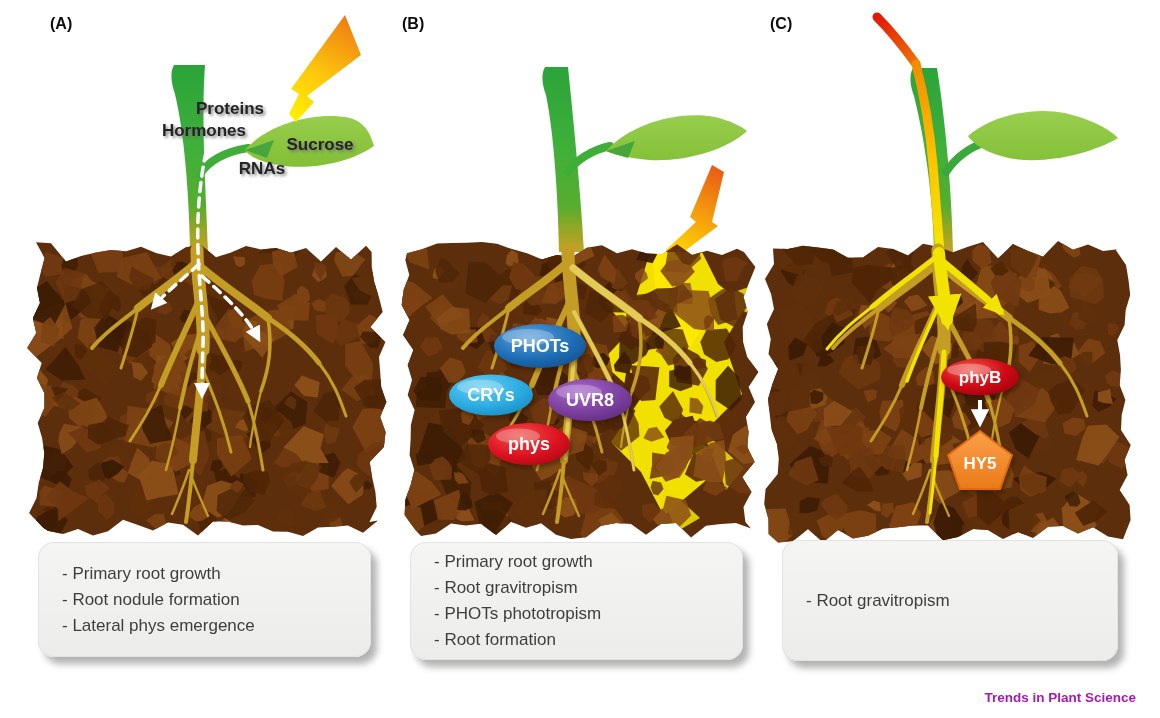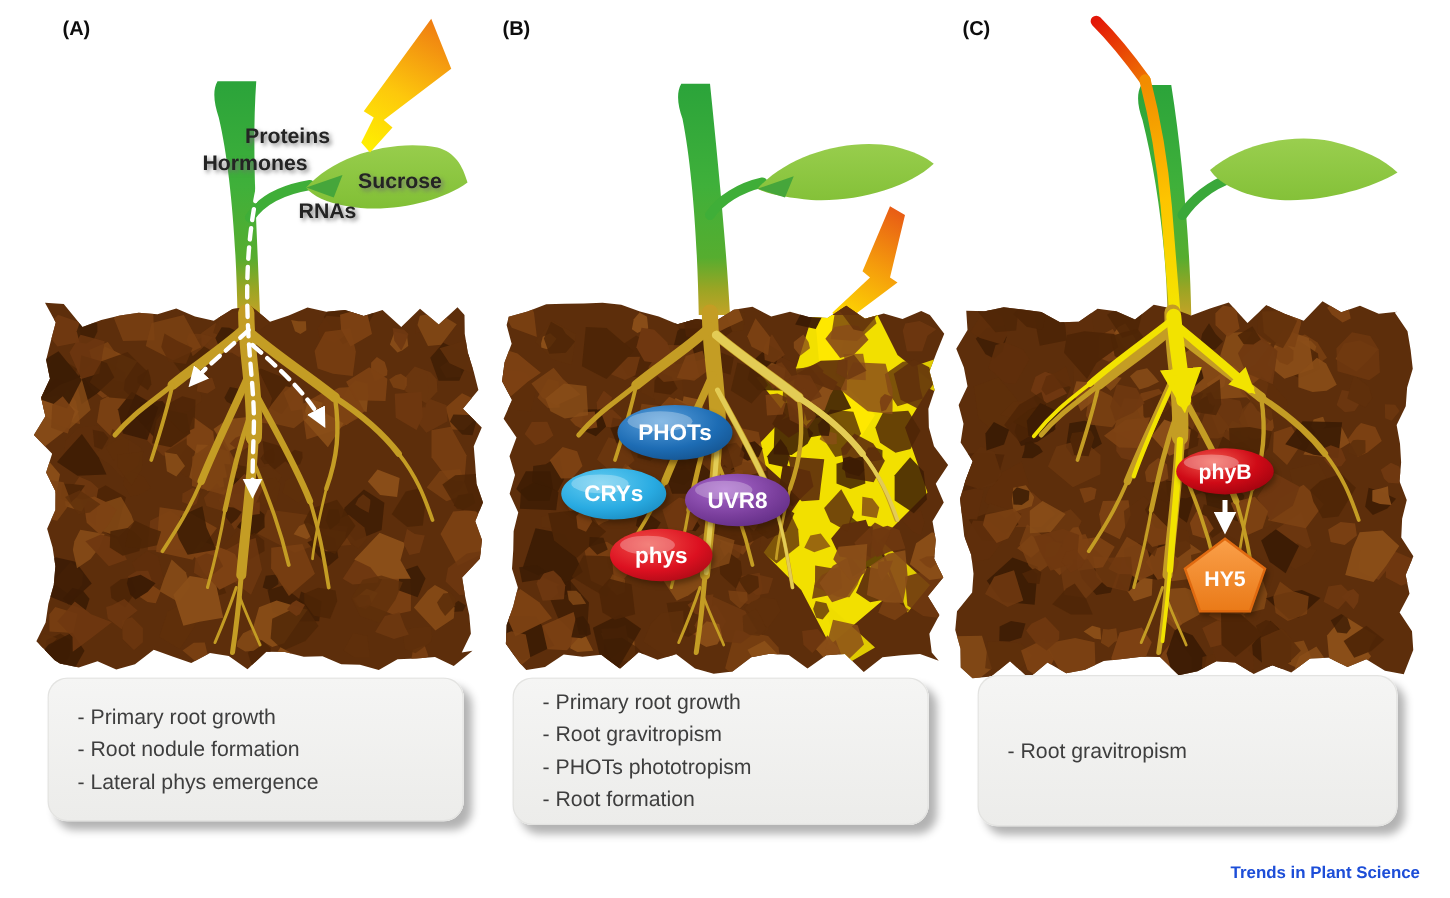--- a/index.html
+++ b/index.html
@@ -9,21 +9,21 @@
   svg.art{position:absolute;left:0;top:0;}
 
   .panel-letter{position:absolute;top:15px;font-size:16px;font-weight:bold;color:#0d0d0d;}
 
   .effects-box{position:absolute;background:linear-gradient(180deg,#f5f5f4,#ececea);
     border-radius:16px;box-shadow:6px 7px 7px rgba(0,0,0,.30), inset 0 0 0 1px #e3e3e1;
     display:flex;flex-direction:column;justify-content:center;
     padding:10px 14px 10px 24px;box-sizing:border-box;}
   .effect-line{font-size:17px;line-height:26px;color:#3e3e3e;white-space:nowrap;}
 
-  .brand{position:absolute;right:24px;top:690px;font-size:13.5px;font-weight:bold;color:#1d4ed8;}
+  .brand{position:absolute;right:24px;top:690px;font-size:13.5px;font-weight:bold;color:#a21caf;}
 
   
   .signal-label{font-family:"Liberation Sans",sans-serif;font-weight:bold;font-size:17px;fill:#242424;
     filter:drop-shadow(2px 2px 1.5px rgba(110,110,110,.85));}
   .oval-label{font-family:"Liberation Sans",sans-serif;font-weight:bold;font-size:18px;fill:#ffffff;}
   .mol-label{font-family:"Liberation Sans",sans-serif;font-weight:bold;font-size:17px;fill:#ffffff;}
   .oval{filter:drop-shadow(2px 3px 2px rgba(40,20,0,.45));}
 </style>
 </head>
 <body>

